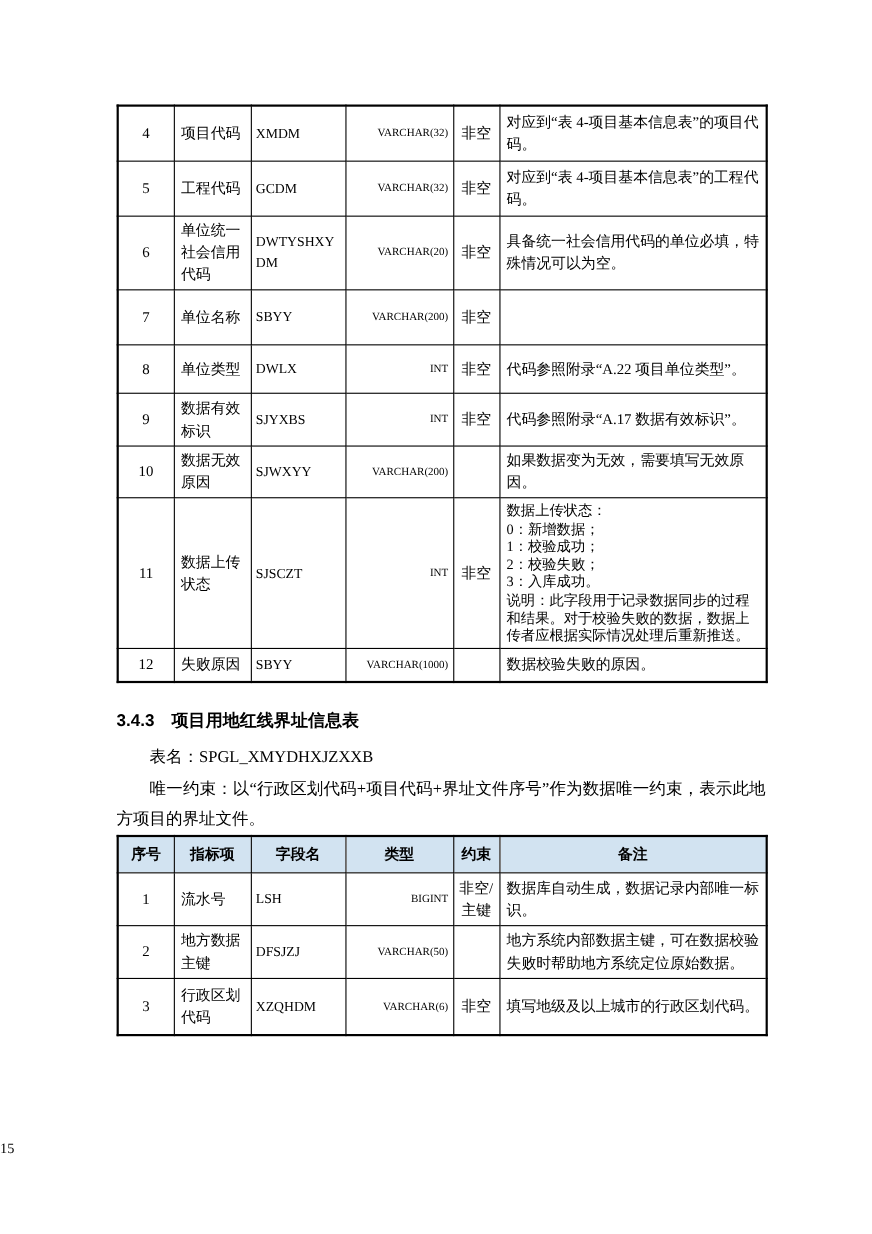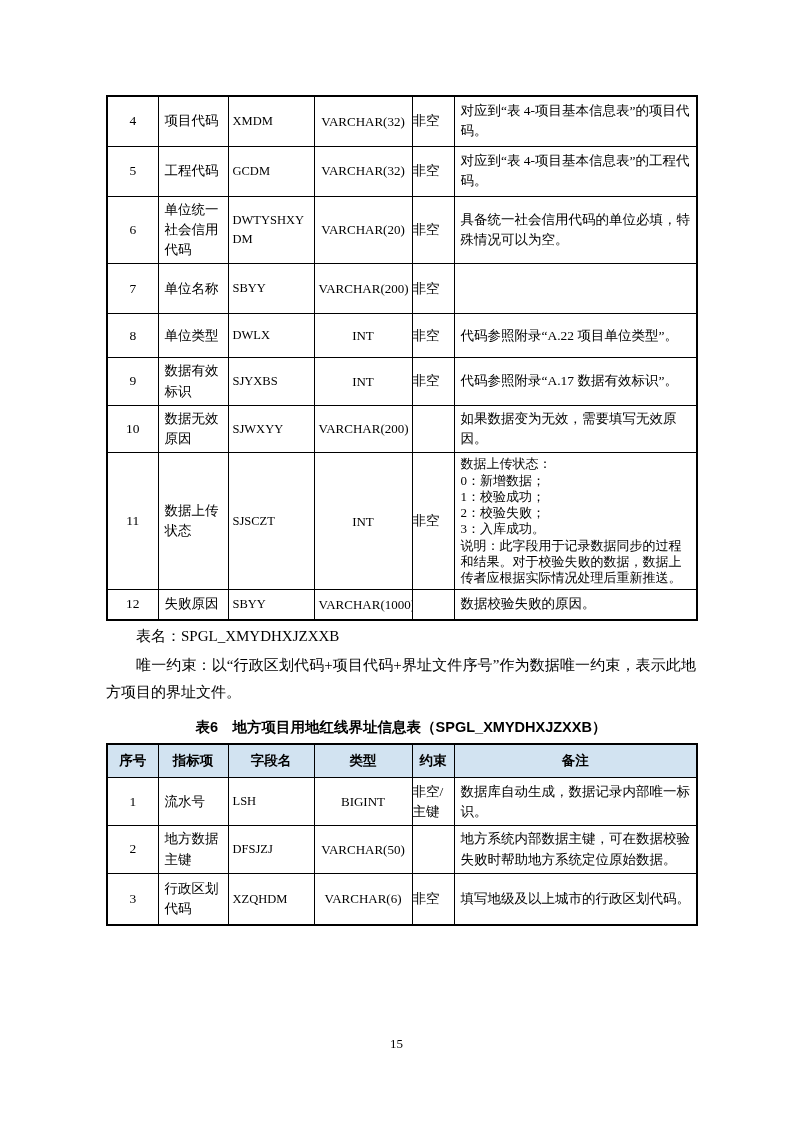--- a/index.html
+++ b/index.html
@@ -34,22 +34,22 @@
     background: #d2e3f1;
     font-family: "Liberation Sans", "DejaVu Sans", sans-serif;
     font-weight: bold;
     text-align: center;
     font-size: 13.5px;
     padding: 2px 5px;
   }
   .c-no   { text-align: center; }
   .c-item { text-align: left; }
   .c-field{ font-size: 12.5px; text-align: left; padding: 3px 4px; margin-top: 19px; }
-  .c-type { font-size: 13px; text-align: center; white-space: nowrap; padding: 3px 4px; }
-  .c-cons { text-align: left; padding: 3px 0; }
+  .c-type { font-size: 10px; text-align: right; white-space: nowrap; padding: 3px 4px; }
+  .c-cons { text-align: center; padding: 3px 0; }
   .c-rem  { text-align: left; }
   .pre    { white-space: pre-line; }
   .c-rem.pre { line-height: 1.25; font-size: 13px; }
 
   
   .h50 { height: 50px; } .h66 { height: 66px; } .h44 { height: 44px; }
   .h34 { height: 34px; } .h30 { height: 30px; } .h42 { height: 42px; }
   .h48 { height: 48px; } .h52 { height: 52px; }
 
   .section-heading {
@@ -68,21 +68,21 @@
   .table-caption {
     font-family: "Liberation Sans", "DejaVu Sans", sans-serif;
     font-weight: bold;
     font-size: 14.5px;
     text-align: center;
     margin: 12px 0 6px 0;
   }
   .footer {
     position: absolute;
     left: 0; right: 0; top: 1036px;
-    text-align: center;
+    text-align: left;
     font-size: 13px;
   }
 </style>
 </head>
 <body>
 
 <div class="page">
   <div class="content">
 
     <table>
@@ -168,24 +168,24 @@
           <td class="c-no">12</td>
           <td class="c-item">失败原因</td>
           <td class="c-field">SBYY</td>
           <td class="c-type">VARCHAR(1000)</td>
           <td class="c-cons"></td>
           <td class="c-rem">数据校验失败的原因。</td>
         </tr>
       </tbody>
     </table>
 
+    <div class="section-heading">3.4.3　项目用地红线界址信息表</div>
     <p class="body-line">表名：SPGL_XMYDHXJZXXB</p>
     <p class="body-line">唯一约束：以“行政区划代码+项目代码+界址文件序号”作为数据唯一约束，表示此地方项目的界址文件。</p>
 
-    <div class="table-caption">表6　地方项目用地红线界址信息表（SPGL_XMYDHXJZXXB）</div>
 
     <table>
       <colgroup>
         <col style="width:51px">
           <col style="width:70px">
           <col style="width:86px">
         <col style="width:98px">
           <col style="width:42px">
           <col style="width:243px">
       </colgroup>

